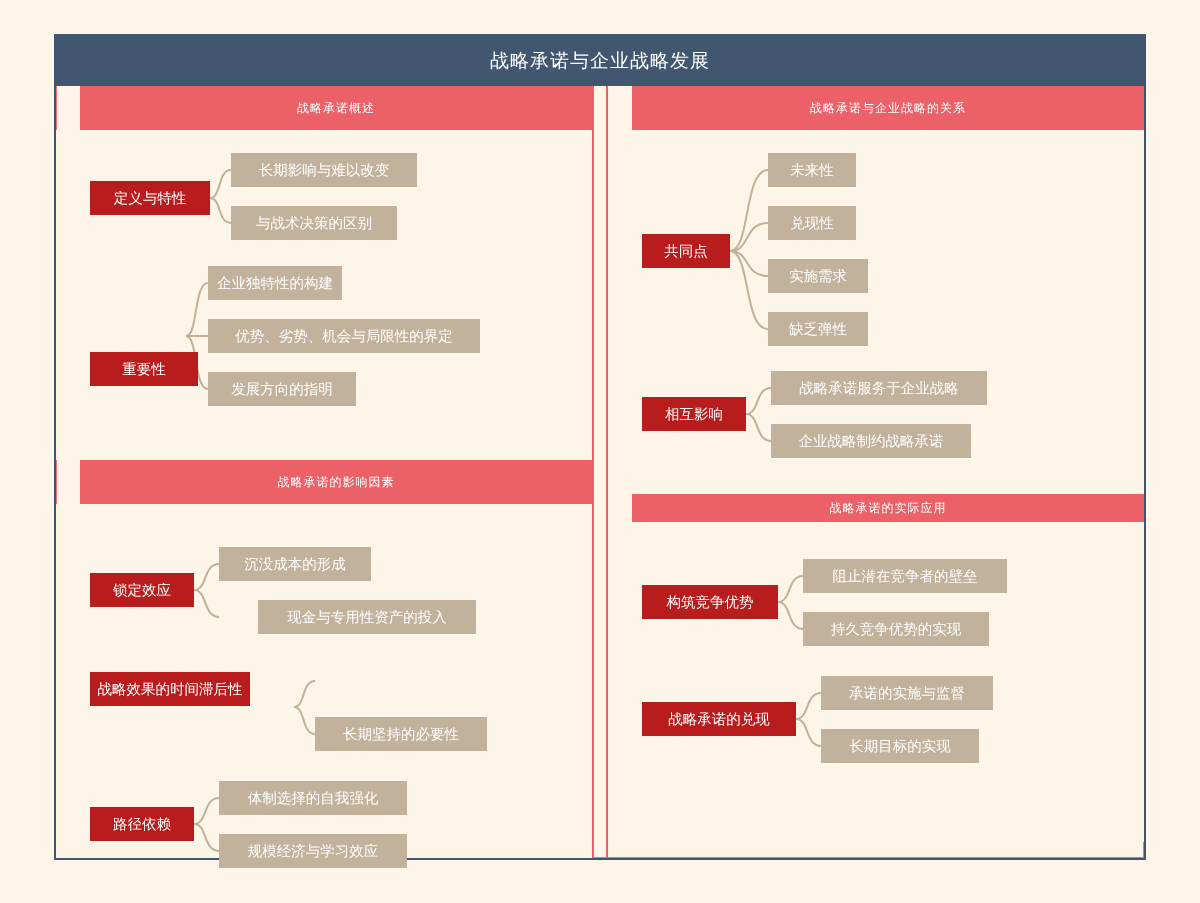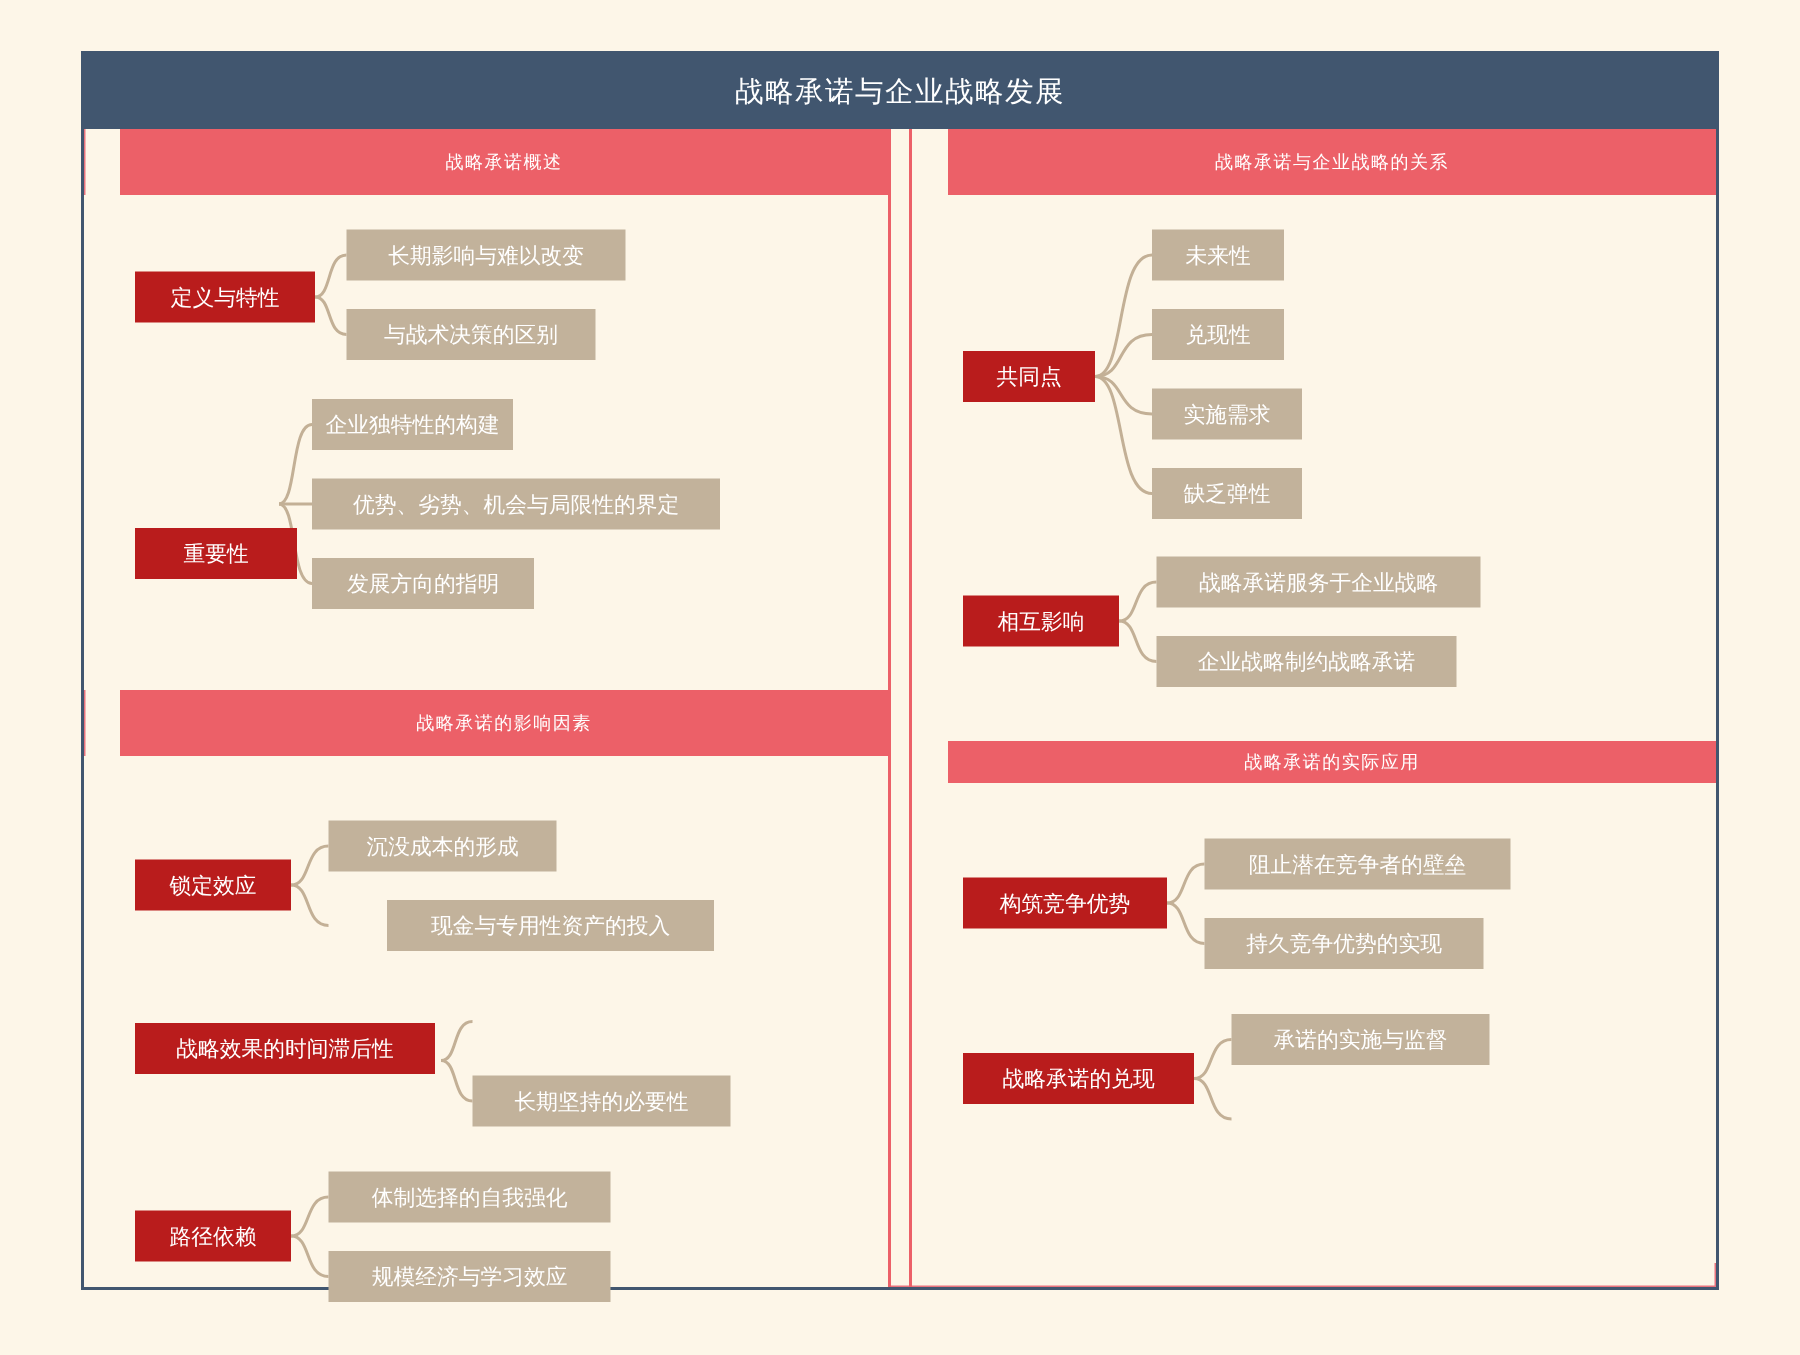--- a/index.html
+++ b/index.html
@@ -153,21 +153,21 @@
           </svg>
           <div class="node parent" style="left: 34px; top: 69px; width: 104px;">
             <span>锁定效应</span>
           </div>
           <div class="node leaf" style="left: 163px; top: 43px; width: 152px;">
             <span>沉没成本的形成</span>
           </div>
           <div class="node leaf" style="left: 163px; top: 96px; width: 218px; margin-left: 39px;">
             <span>现金与专用性资产的投入</span>
           </div>
-          <div class="node parent" style="left: 34px; top: 178px; width: 200px; text-align: center;">
+          <div class="node parent" style="left: 34px; top: 168px; width: 160px; text-align: center;">
             <span>战略效果的时间滞后性</span>
           </div>
           <div class="node leaf" style="left: 259px; top: 213px; width: 172px;">
             <span>长期坚持的必要性</span>
           </div>
           <div class="node parent" style="left: 34px; top: 303px; width: 104px;">
             <span>路径依赖</span>
           </div>
           <div class="node leaf" style="left: 163px; top: 277px; width: 188px;">
             <span>体制选择的自我强化</span>
@@ -237,17 +237,20 @@
           </div>
           <div class="node leaf" style="left: 195px; top: 90px; width: 186px;">
             <span>持久竞争优势的实现</span>
           </div>
           <div class="node parent" style="left: 34px; top: 180px; width: 154px;">
             <span>战略承诺的兑现</span>
           </div>
           <div class="node leaf" style="left: 213px; top: 154px; width: 172px;">
             <span>承诺的实施与监督</span>
           </div>
+          <div class="node leaf" style="left: 213px; top: 207px; width: 158px;">
+            <span>长期目标的实现</span>
+          </div>
         </div>
       </div>
     </div>
 
 </div>
 
 </body></html>

